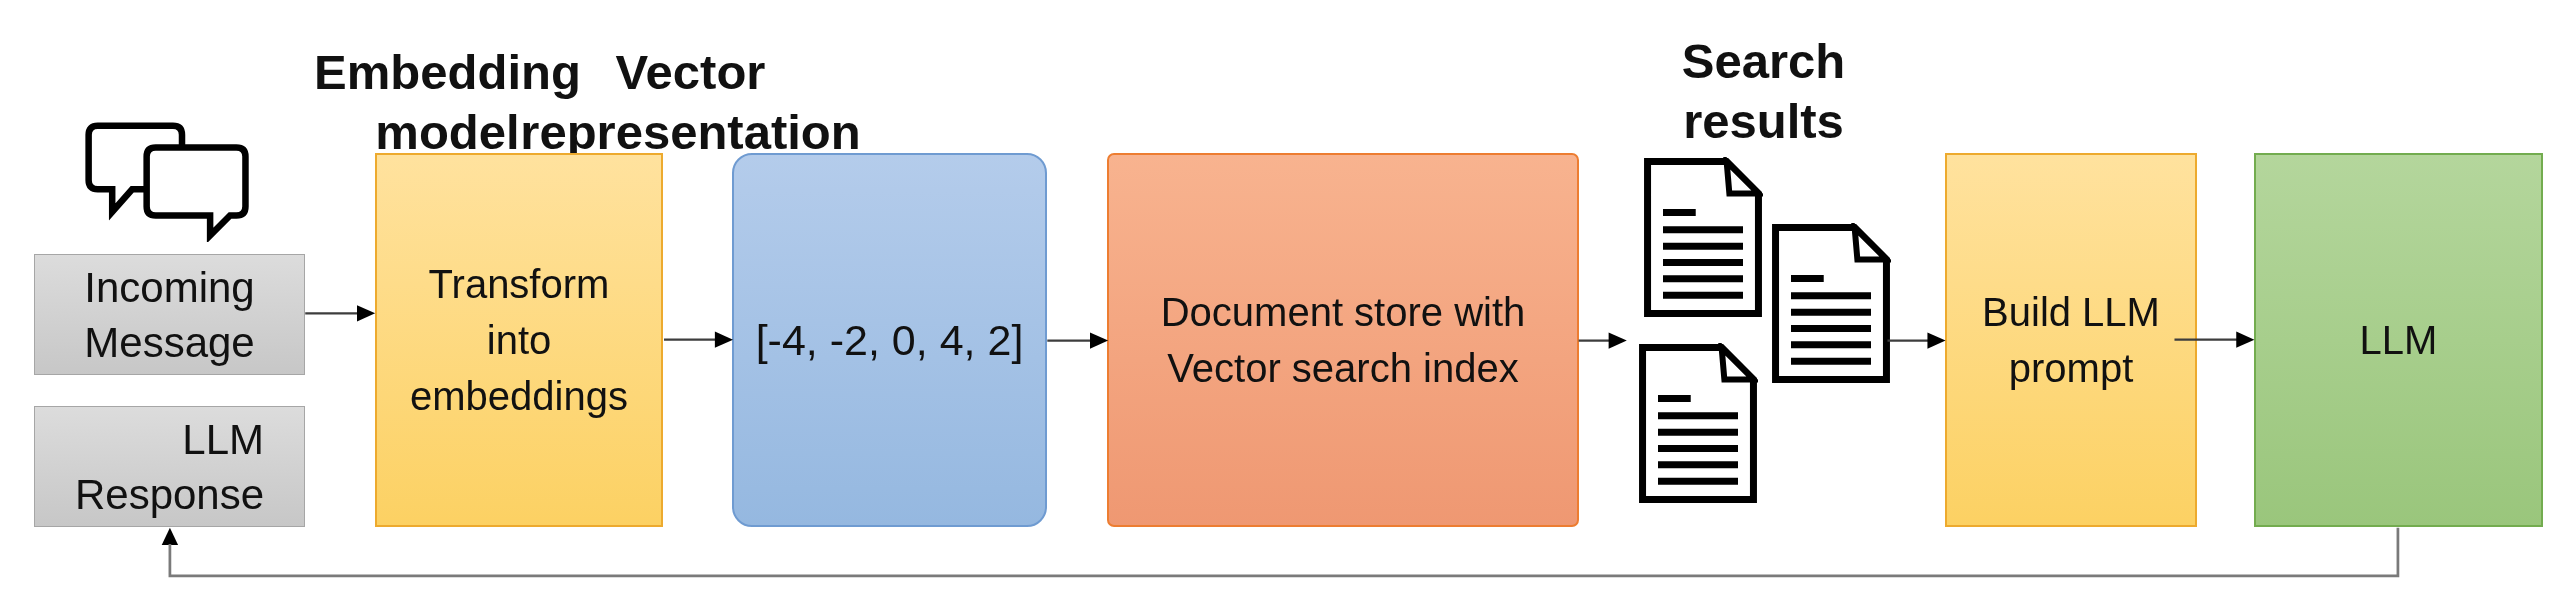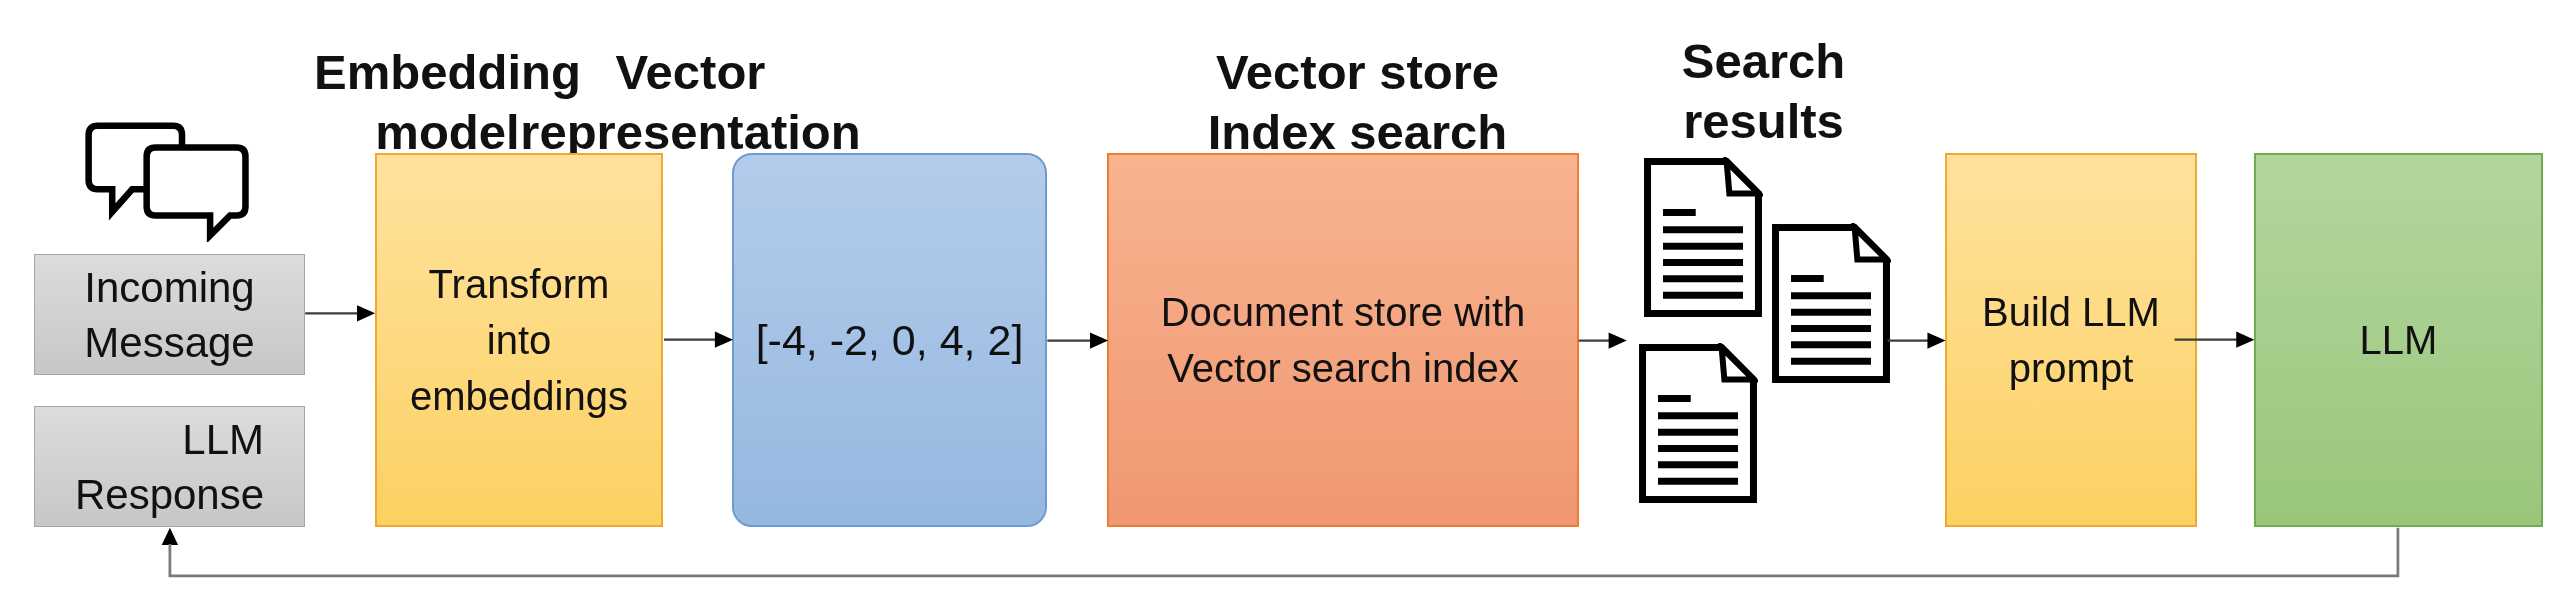--- a/index.html
+++ b/index.html
@@ -59,35 +59,33 @@
 
   <svg class="icon" style="left:85px;top:122px;" width="165" height="120" viewBox="0 0 182 132">
     <path d="M14,4 H97 Q107,4 107,14 V64 Q107,74 97,74 H52 L30,99 V74 H14 Q4,74 4,64 V14 Q4,4 14,4 Z" fill="#ffffff" stroke="#000000" stroke-width="6.5"></path>
     <path d="M78,28 H167 Q177,28 177,38 V93 Q177,103 167,103 H160 L138,125 V103 H78 Q68,103 68,93 V38 Q68,28 78,28 Z" fill="#ffffff" stroke="#000000" stroke-width="6.5"></path>
   </svg>
 
   <div class="stage-label" style="left:211px;top:42px;">Embedding
 model</div>
   <div class="stage-label" style="left:454px;top:42px;">Vector
 representation</div>
-  <div class="stage-label" style="left:1121px;top:42px;">Vector store
-Index search</div>
   <div class="stage-label" style="left:1527px;top:31px;">Search
 results</div>
 
   <div class="node graybox" style="top:254px;">Incoming
 Message</div>
   <div class="node graybox" style="top:406px;">LLM
 Response</div>
 
   <div class="node bigbox yellow" style="left:375px;width:288px;">Transform
 into
 embeddings</div>
   <div class="node bigbox blue" style="left:732px;width:315px;border-radius:20px;">[-4, -2, 0, 4, 2]</div>
-  <div class="node bigbox salmon" style="left:1107px;width:472px;">Document store with
+  <div class="node bigbox salmon" style="left:1107px;width:472px;border-radius:7px;">Document store with
 Vector search index</div>
   <div class="node bigbox yellow" style="left:1945px;width:252px;">Build LLM
 prompt</div>
   <div class="node bigbox green" style="left:2254px;width:289px;">LLM</div>
 
   <svg class="icon" style="left:1643px;top:157px;" width="120" height="161" viewBox="0 0 132 177">
     <path d="M5,5 H92 L127,40 V172 H5 Z" fill="#ffffff" stroke="#000000" stroke-width="7"></path>
     <path d="M92,5 L127,40 H95 Z" fill="#ffffff" stroke="#000000" stroke-width="6"></path>
     <path d="M22,61 H58 M22,80 H110 M22,98 H110 M22,116 H110 M22,134 H110 M22,152 H110" stroke="#000000" stroke-width="7" fill="none"></path>
   </svg>

